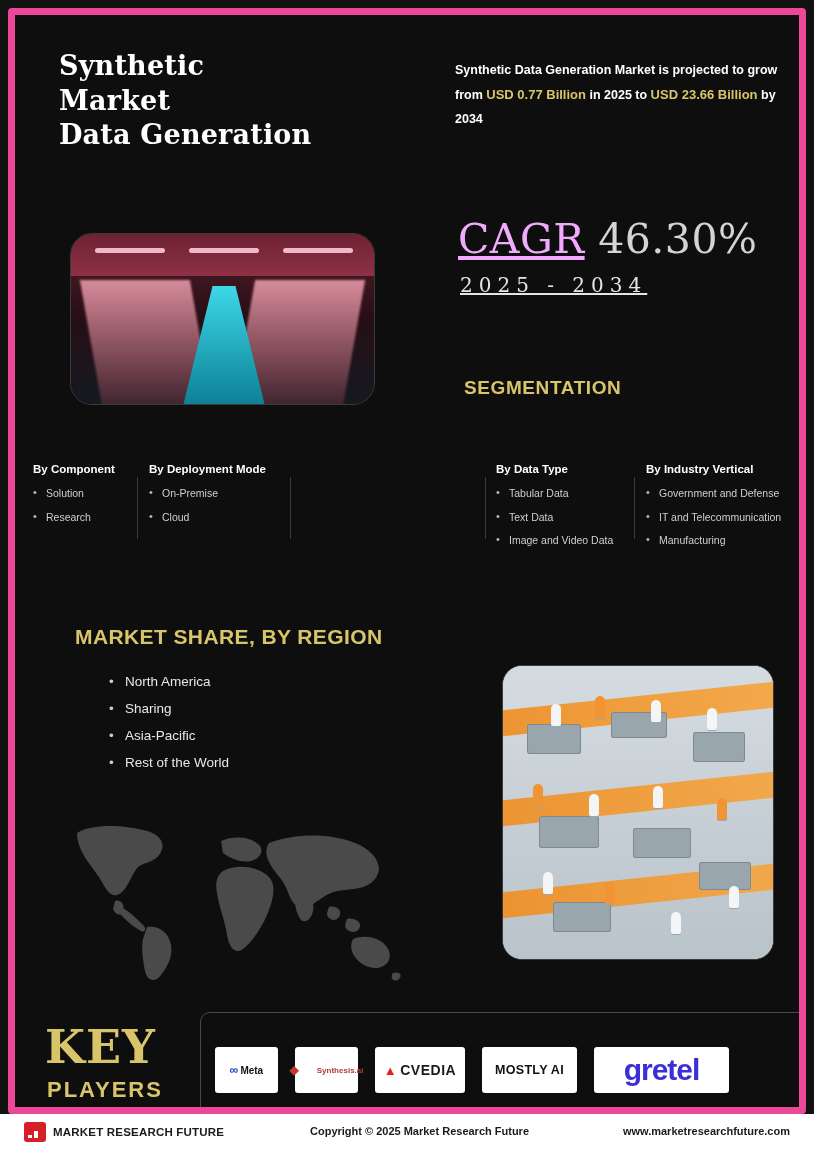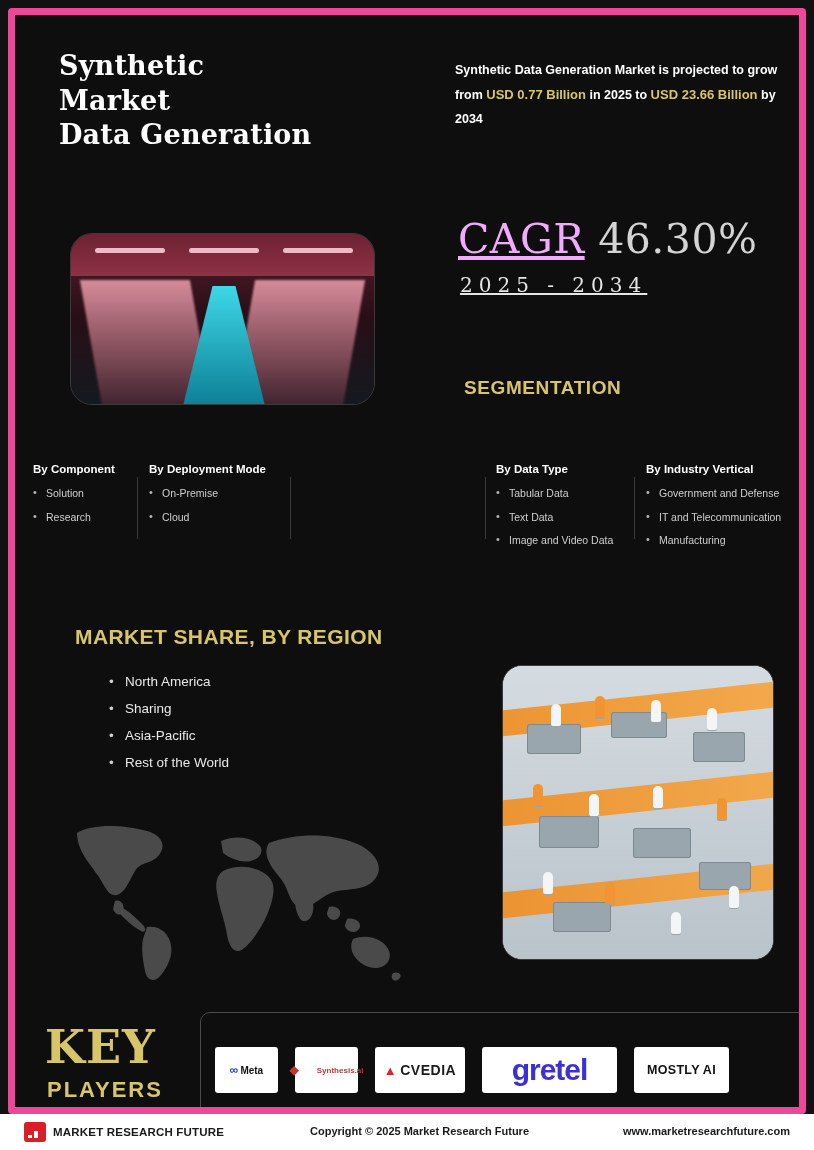--- a/index.html
+++ b/index.html
@@ -466,25 +466,25 @@
         <span style="color:#111;font-size:10px;margin-left:2px;">Meta</span>
       </div>
       <div class="logo logo-synth">
         <span class="mk" style="color:#c0392b;font-size:12px;">◆</span>
         <span style="color:#b23b3b;font-size:8px;margin-left:18px;">Synthesis.ai</span>
       </div>
       <div class="logo logo-cvedia">
         <span class="mk" style="color:#e02424;font-size:13px;">▲</span>
         <span style="margin-left:3px;">CVEDIA</span>
       </div>
+      <div class="logo logo-mostly">
+        <span>MOSTLY AI</span>
+      </div>
       <div class="logo logo-gretel">
         <span>gretel</span>
-      </div>
-      <div class="logo logo-mostly">
-        <span>MOSTLY AI</span>
       </div>
     </div>
 
   </div>
 
   <div class="footer">
     <div class="f-brand">
       <span class="f-logo"></span>
       <span>MARKET RESEARCH FUTURE</span>
     </div>

